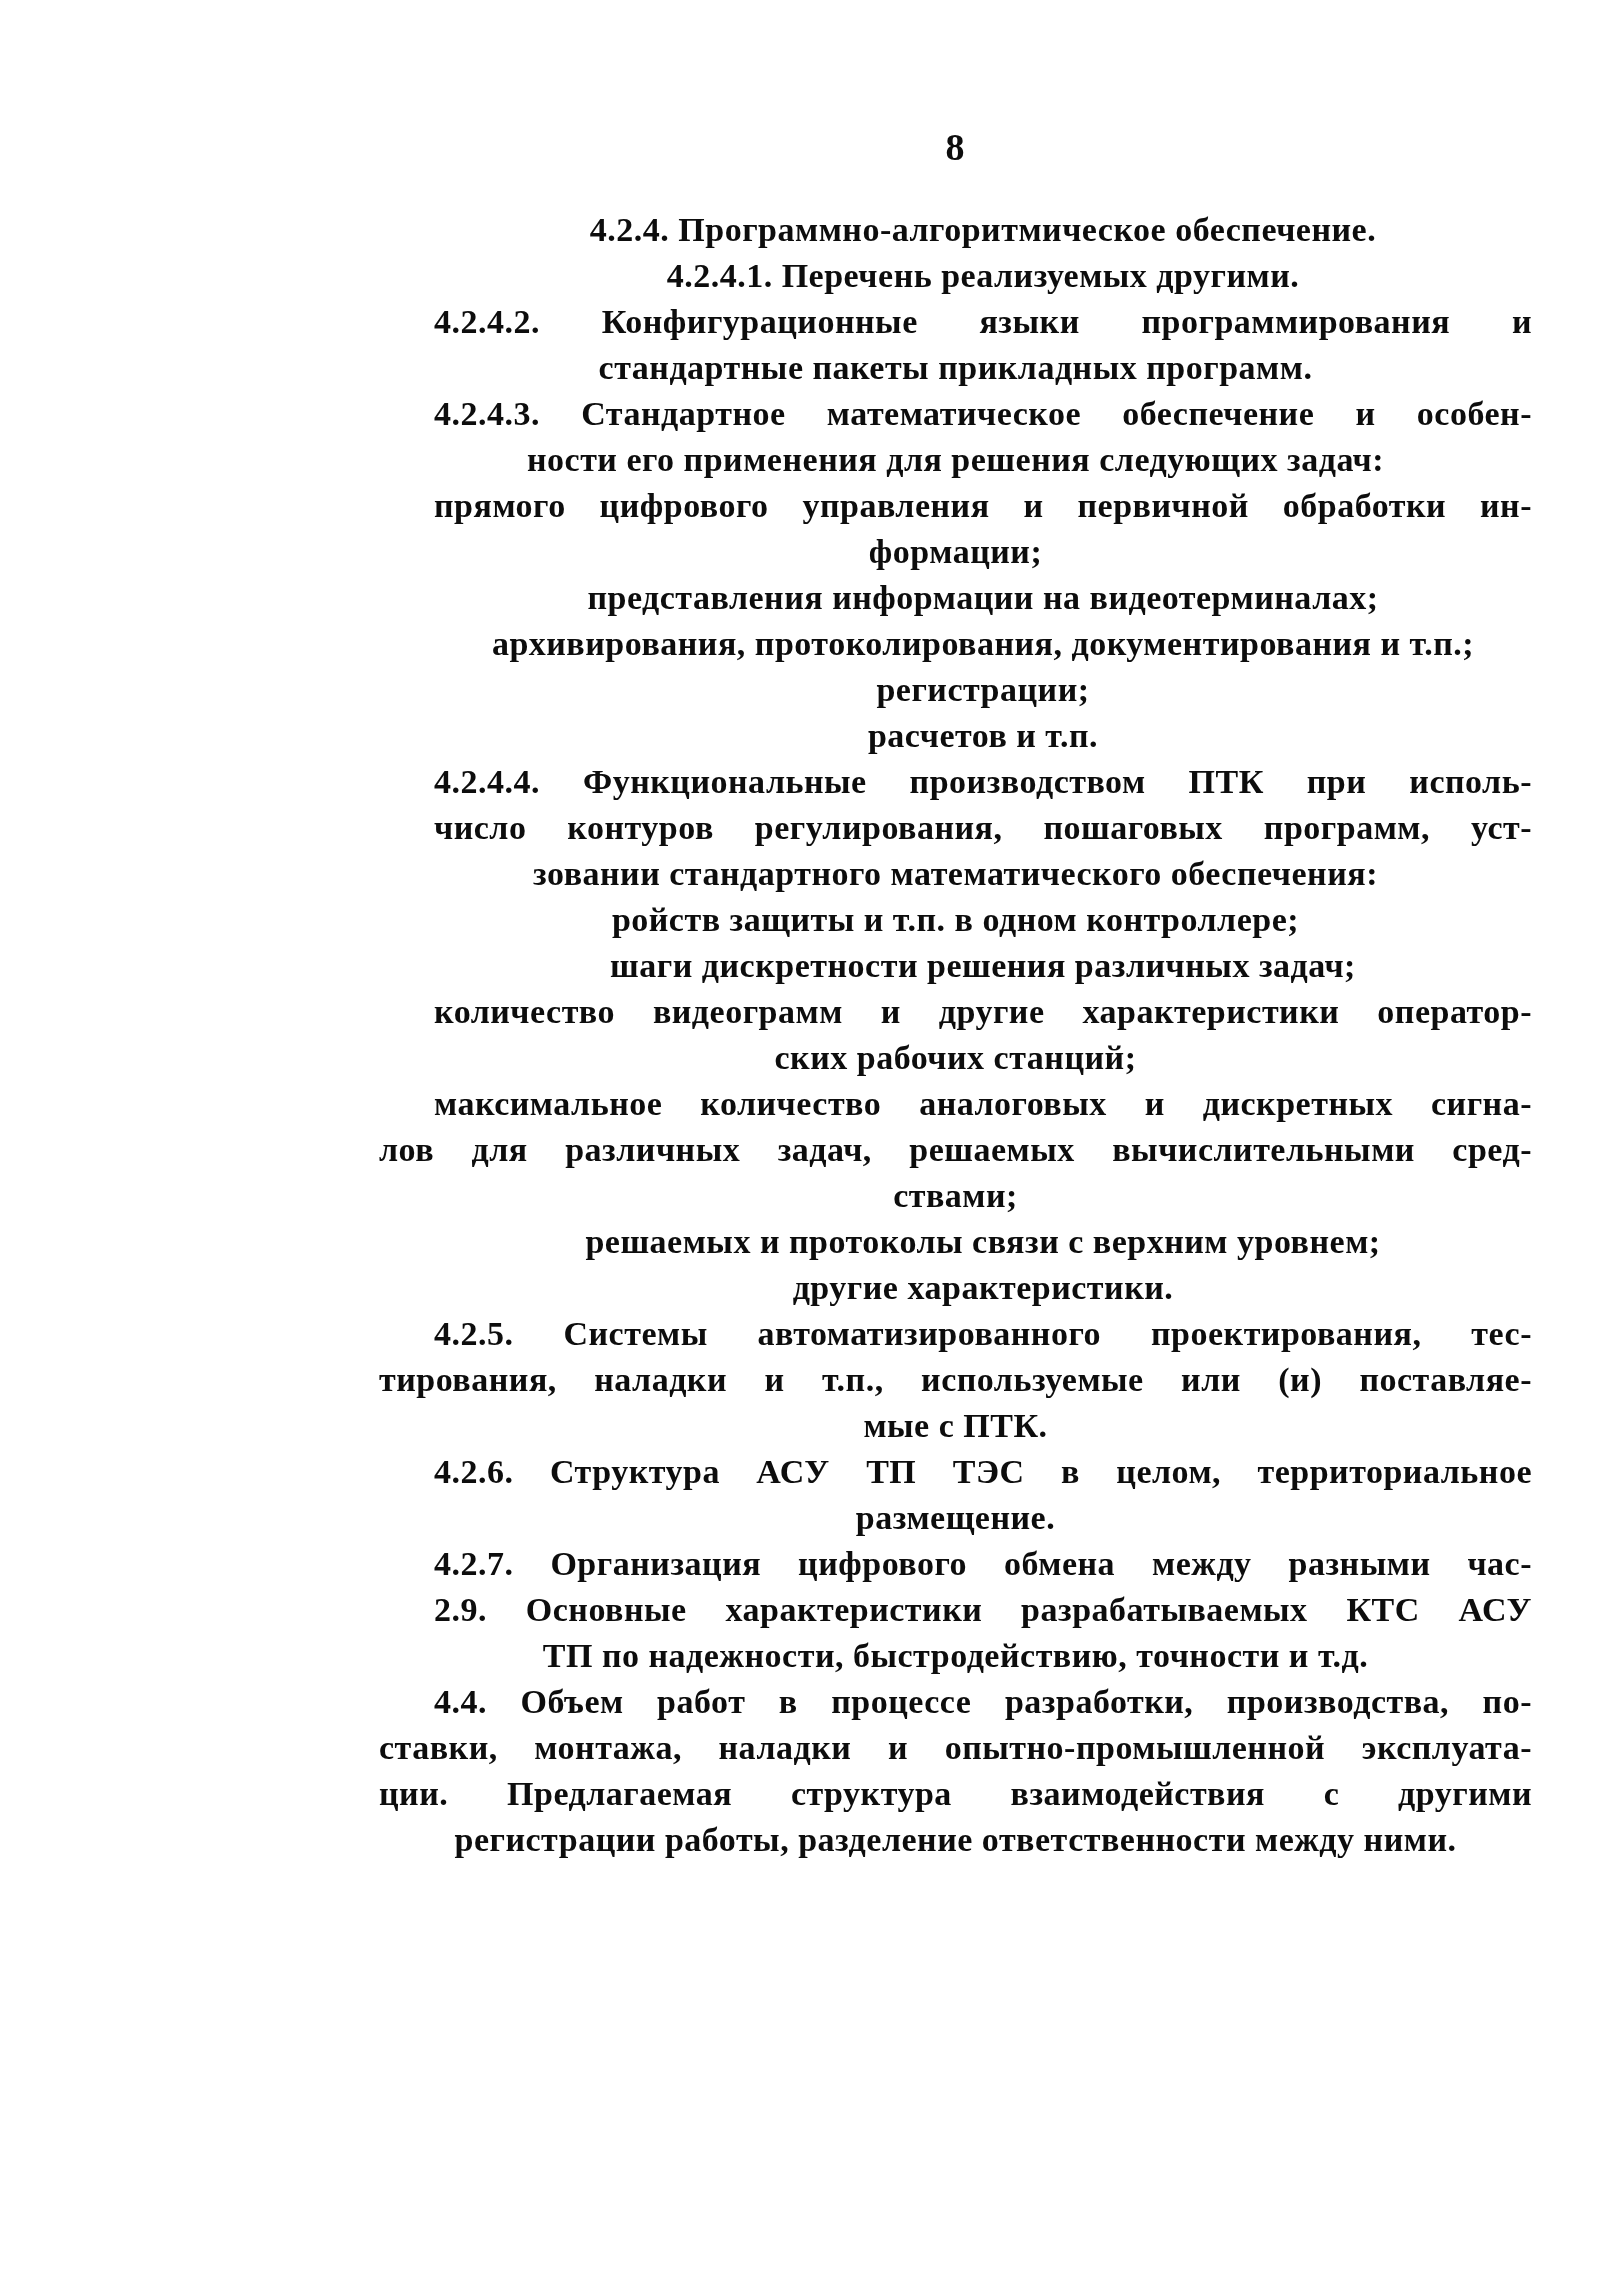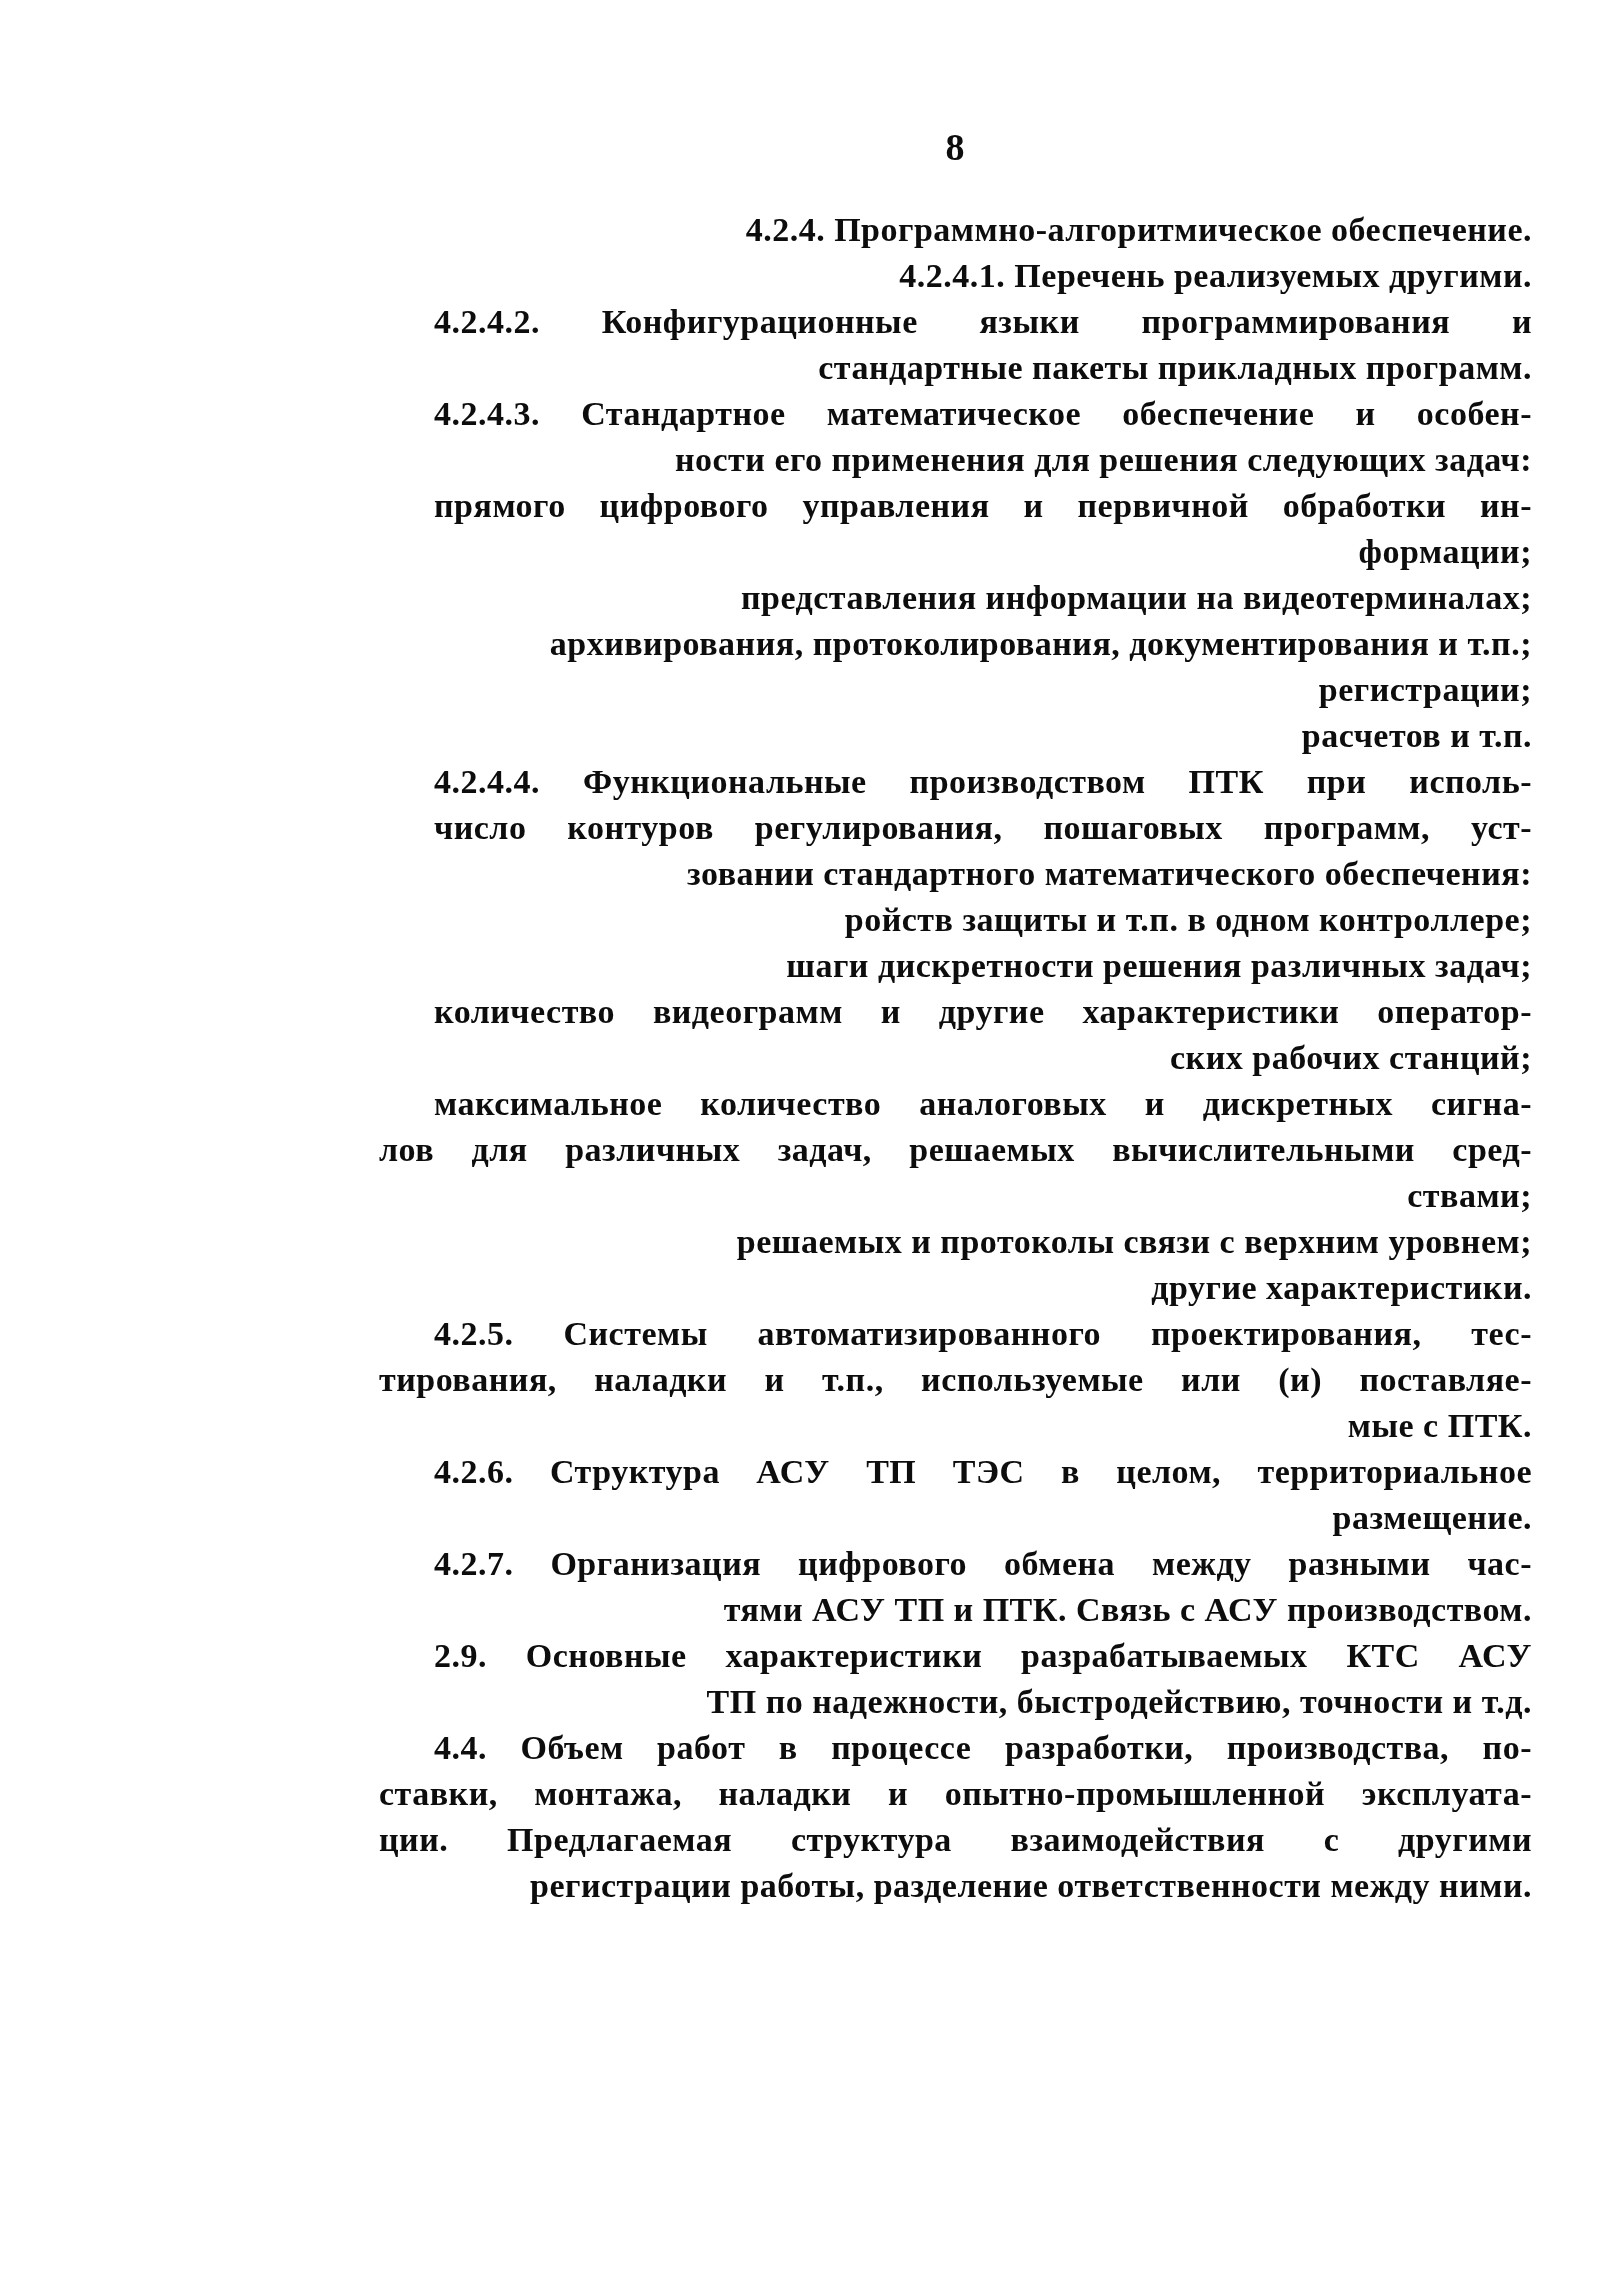--- a/index.html
+++ b/index.html
@@ -30,21 +30,21 @@
   .text-block {
     position: absolute;
     top: 207px;
     left: 379px;
     width: 1153px;
     font-size: 34px;
     line-height: 46px;
     letter-spacing: 0.5px;
   }
   .line {
-    text-align: right;
+    text-align: center;
     white-space: normal;
     overflow: hidden;
   }
   .line.ind {
     text-indent: 55px;
   }
   .line.just {
     text-align: justify;
     text-align-last: justify;
   }
@@ -78,21 +78,20 @@
       <div class="line just">лов для различных задач, решаемых вычислительными сред-</div>
       <div class="line">ствами;</div>
       <div class="line ind">решаемых и протоколы связи с верхним уровнем;</div>
       <div class="line ind">другие характеристики.</div>
       <div class="line ind just">4.2.5. Системы автоматизированного проектирования, тес-</div>
       <div class="line just">тирования, наладки и т.п., используемые или (и) поставляе-</div>
       <div class="line">мые с ПТК.</div>
       <div class="line ind just">4.2.6. Структура АСУ ТП ТЭС в целом, территориальное</div>
       <div class="line">размещение.</div>
       <div class="line ind just">4.2.7. Организация цифрового обмена между разными час-</div>
-      <div class="line">тями АСУ ТП и ПТК. Связь с АСУ производством.</div>
       <div class="line ind just">2.9. Основные характеристики разрабатываемых КТС АСУ</div>
       <div class="line">ТП по надежности, быстродействию, точности и т.д.</div>
       <div class="line ind just">4.4. Объем работ в процессе разработки, производства, по-</div>
       <div class="line just">ставки, монтажа, наладки и опытно-промышленной эксплуата-</div>
       <div class="line just">ции. Предлагаемая структура взаимодействия с другими</div>
       <div class="line">регистрации работы, разделение ответственности между ними.</div>
     </div>
 </div>
 
 

